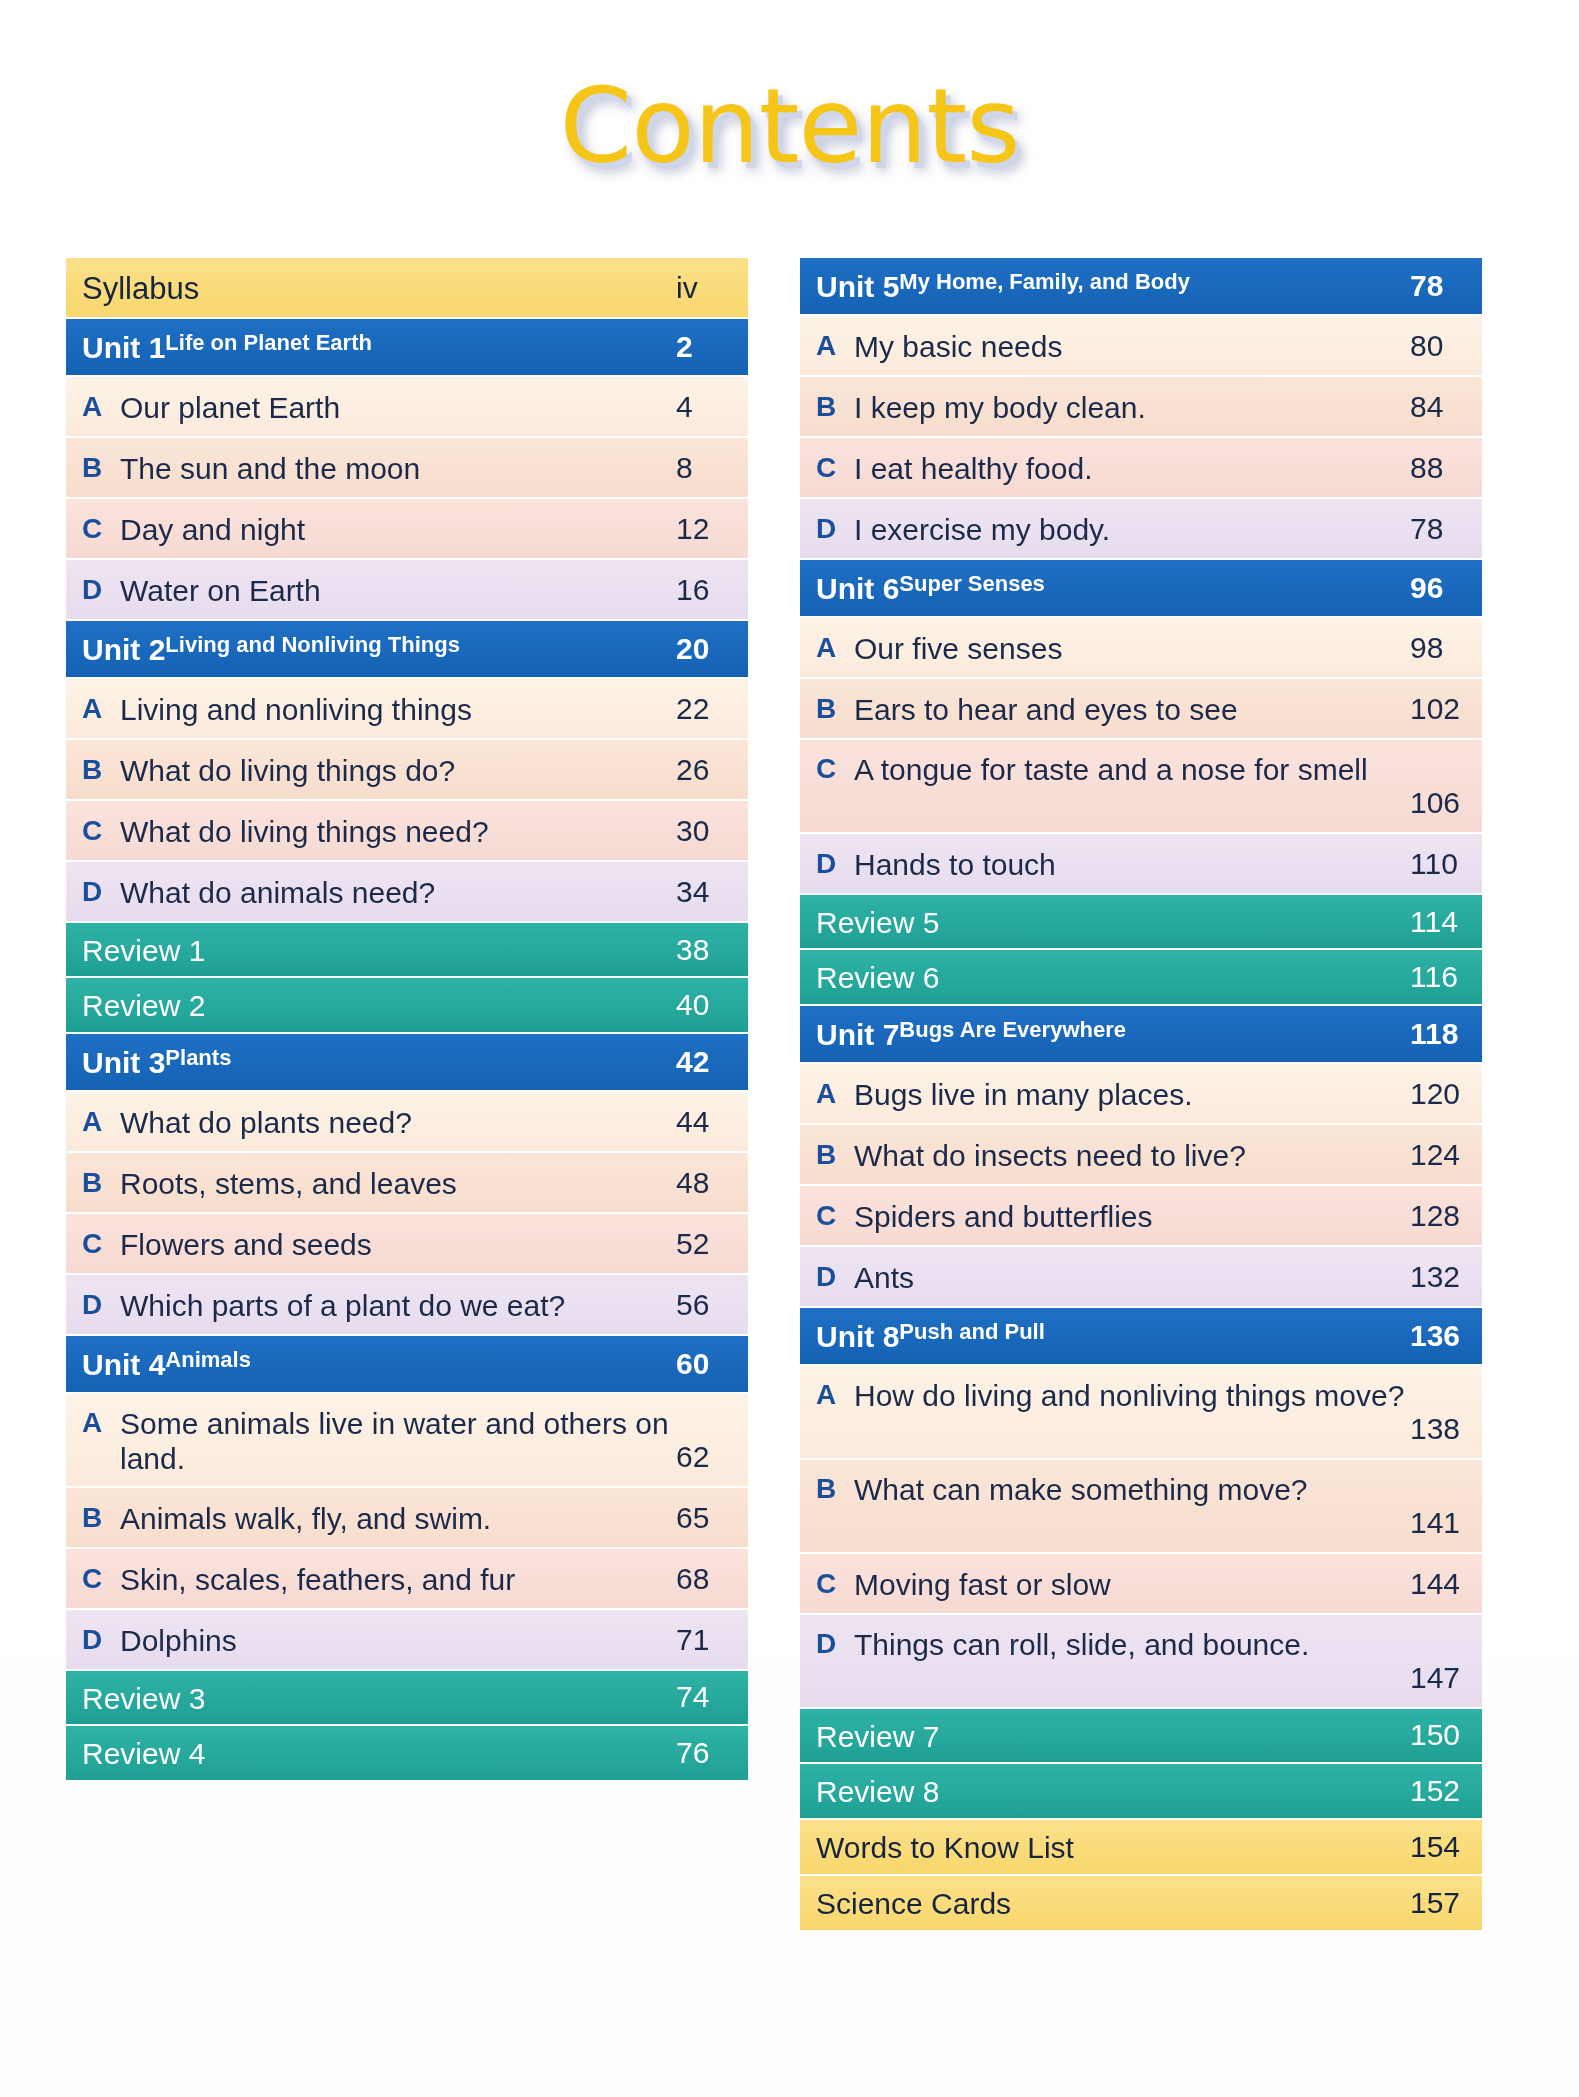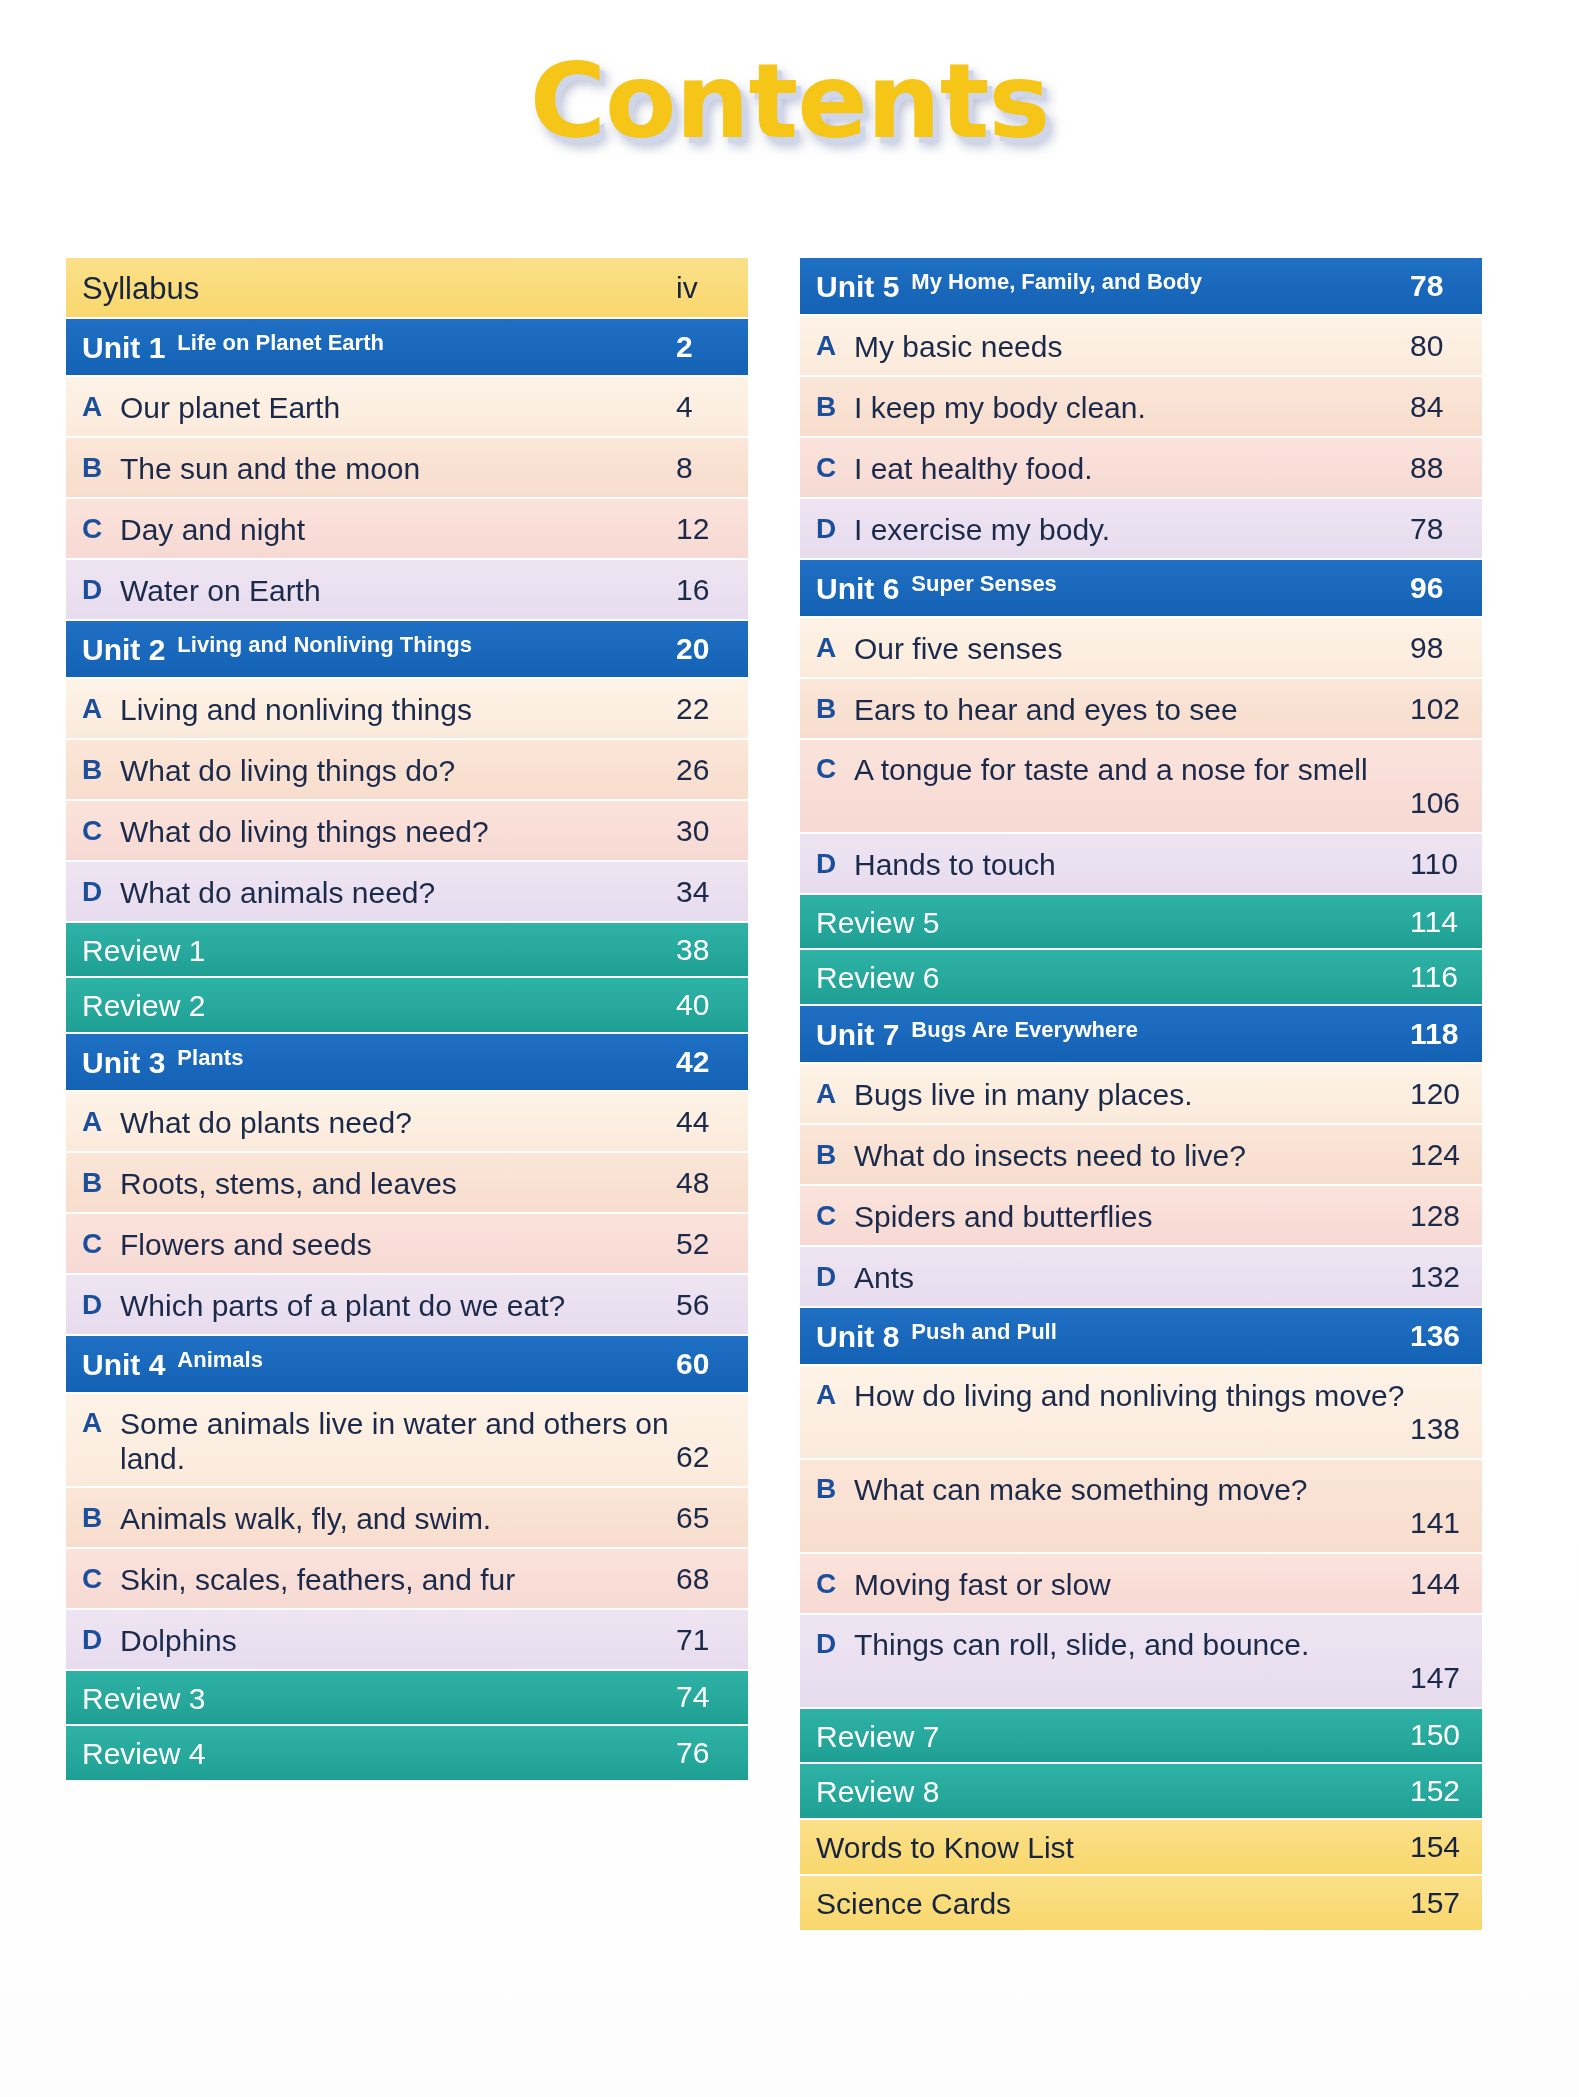--- a/index.html
+++ b/index.html
@@ -24,29 +24,30 @@
     position: absolute;
     top: 40px;
     left: 0;
     width: 1579px;
     text-align: center;
     height: 160px;
   }
   .title {
     display: inline-block;
     font-family: "DejaVu Sans", sans-serif;
-    font-weight: bold;
+    font-weight: normal;
     font-size: 104px;
     letter-spacing: -1px;
     color: #f5c518;
     -webkit-text-stroke: 6px #ffffff;
     paint-order: stroke fill;
     text-shadow:
       5px 6px 0 #cfd6ea,
       7px 9px 12px rgba(120,130,170,0.55);
+    margin-top: 25px;
   }
   
   .columns {
     position: absolute;
     top: 258px;
     left: 0;
     width: 1392px;
     height: 1800px;
   }
   .col {
@@ -103,21 +104,20 @@
 
   .row.unit {
     background: linear-gradient(180deg, #1f6fc4 0%, #1462b4 100%);
     min-height: 56px;
   }
   .row.unit .txt { padding-top: 11px; padding-bottom: 8px; }
   .row.unit .unit-no {
     font-weight: bold;
     font-size: 30px;
     color: #ffffff;
-    margin-right: 12px;
     white-space: nowrap;
   }
   .row.unit .label {
     font-weight: bold;
     font-size: 22px;
     color: #ffffff;
   }
   .row.unit .page-no {
     font-weight: bold;
     color: #ffffff;

